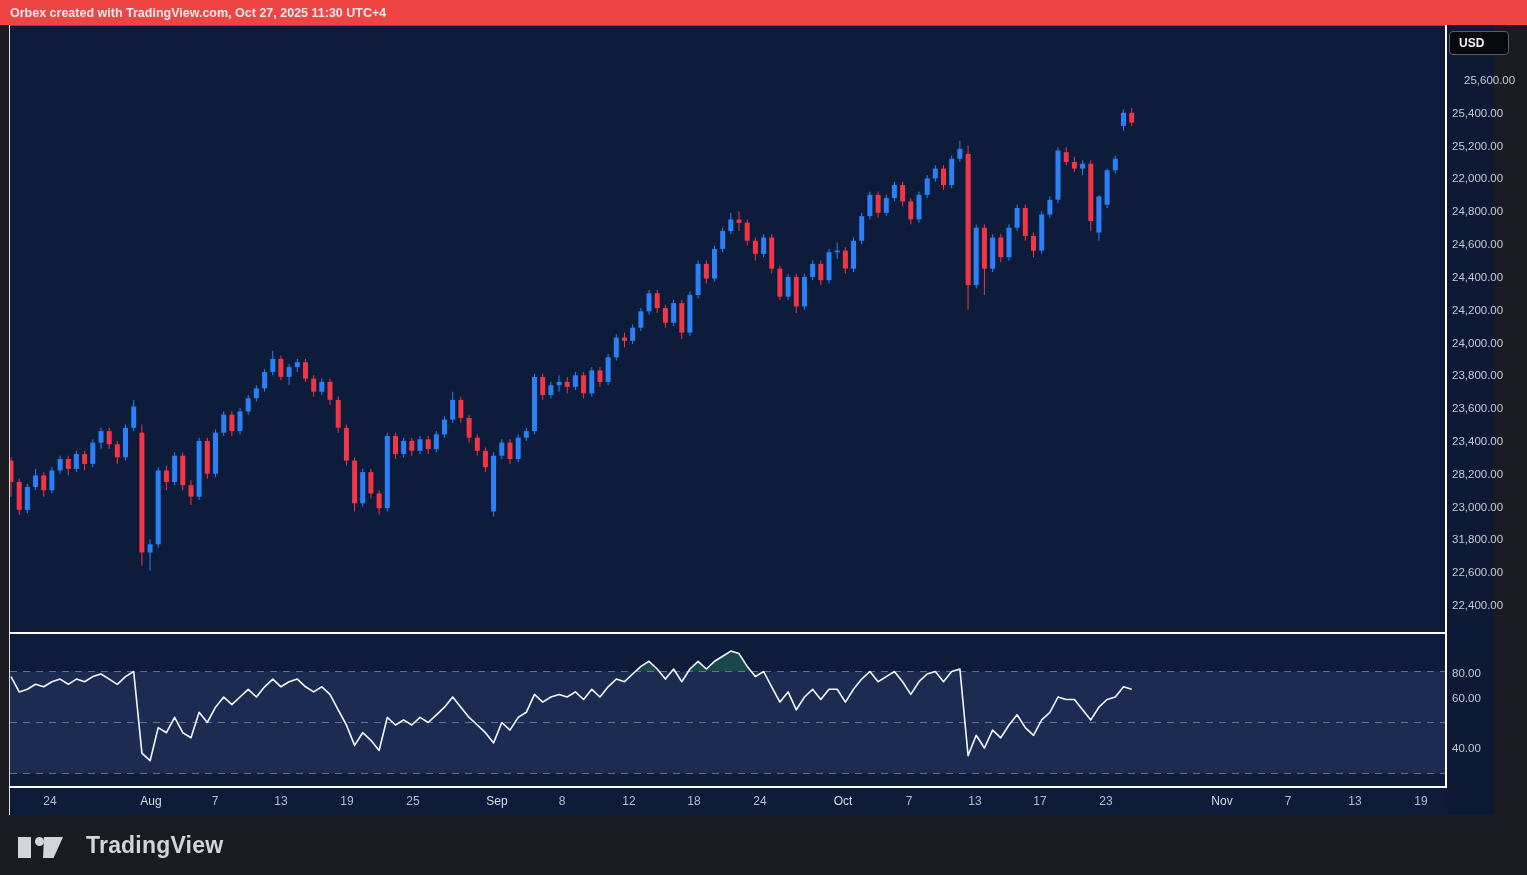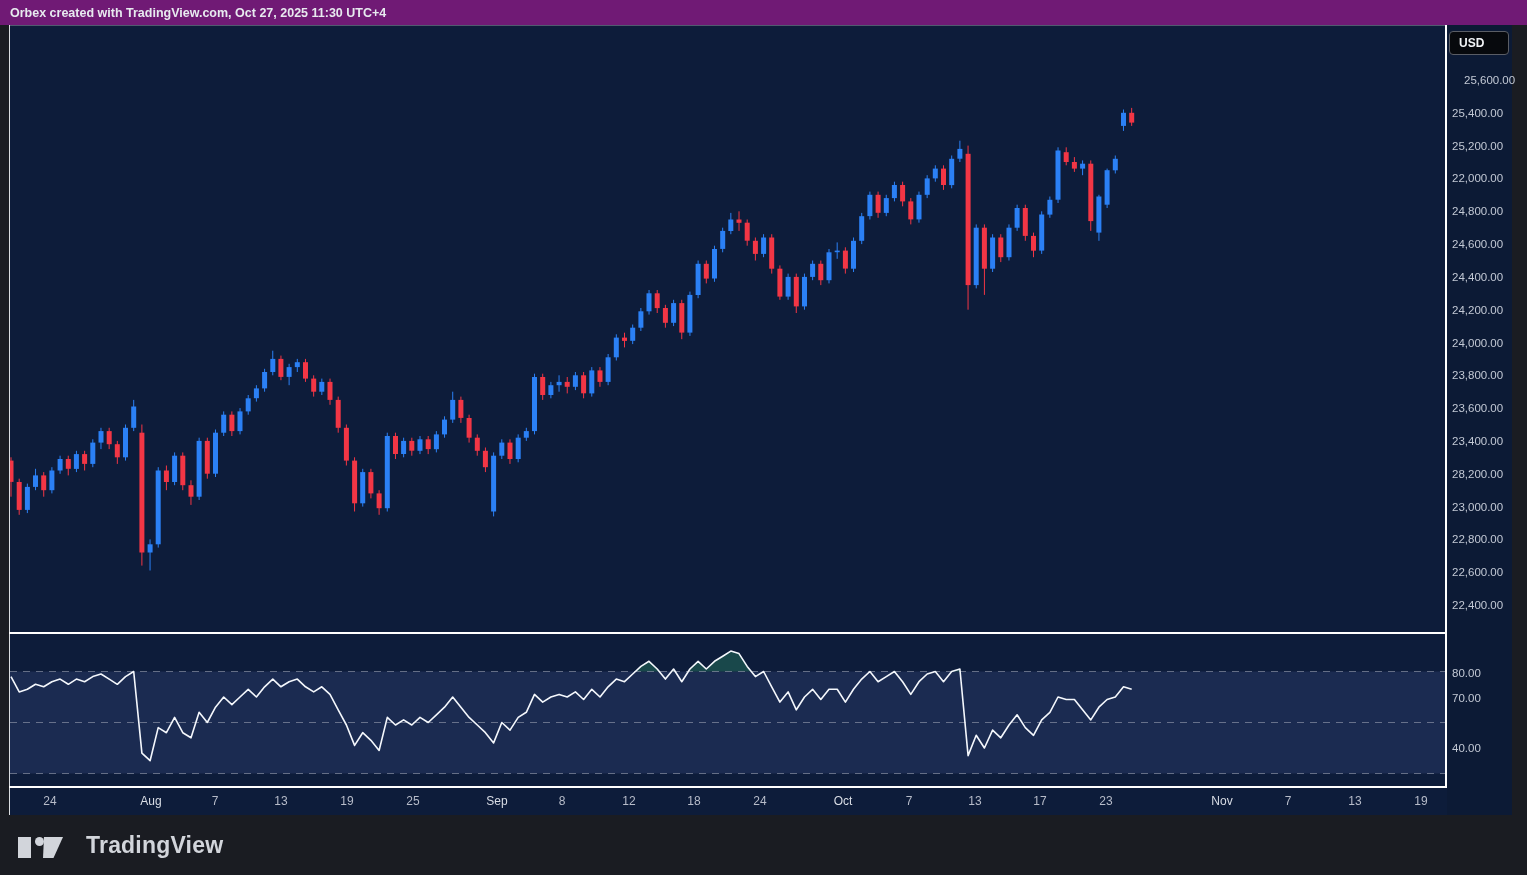--- a/index.html
+++ b/index.html
@@ -3,39 +3,39 @@
 <meta charset="utf-8">
 <style>
   html,body{margin:0;padding:0;}
   body{
     width:1527px;height:875px;position:relative;overflow:hidden;
     background:#1a1c22;
     font-family:"Liberation Sans", sans-serif;
   }
   .topbar{
     position:absolute;left:0;top:0;width:1527px;height:25px;
-    background:#701a75;color:#e7eaef;font-size:12.5px;font-weight:bold;
+    background:#ef4444;color:#e7eaef;font-size:12.5px;font-weight:bold;
     line-height:26px;padding-left:10px;box-sizing:border-box;white-space:nowrap;
   }
   .chart-bg{position:absolute;left:9px;top:25px;width:1437px;height:790px;background:#0d1c3a;}
   .vline-left{position:absolute;left:9px;top:25px;width:1px;height:790px;background:rgba(255,255,255,.85);}
   .vline-right{position:absolute;left:1445px;top:25px;width:2px;height:790px;background:#ffffff;}
   .hline-top{position:absolute;left:9px;top:25px;width:1437px;height:1px;background:rgba(255,255,255,.28);}
   .pane-sep1{position:absolute;left:9px;top:632px;width:1437px;height:2px;background:#ffffff;cursor:row-resize;}
   .pane-sep2{position:absolute;left:9px;top:786px;width:1437px;height:2px;background:#ffffff;}
   svg.pane{position:absolute;display:block;}
   #price-pane{left:10px;top:25px;}
   #rsi-pane{left:10px;top:635px;}
   .time-axis{position:absolute;left:10px;top:788px;width:1435px;height:27px;background:#0d1c3a;padding-left:45px;}
   .time-axis .tick{
     position:absolute;top:6px;transform:translateX(-50%);
     color:#b7bcc9;font-size:12px;white-space:nowrap;
   }
   .time-axis .tick.bold{color:#d9dde5;font-weight:normal;}
-  .price-axis{position:absolute;left:1447px;top:25px;width:65px;height:790px;background:#0c1a35;}
+  .price-axis{position:absolute;left:1447px;top:25px;width:47px;height:790px;background:#0c1a35;}
   .axlabel{position:absolute;left:5px;color:#c3c9d5;font-size:11.5px;line-height:16px;white-space:nowrap;}
   .usd-chip{
     position:absolute;left:2px;top:6px;width:60px;height:24px;box-sizing:border-box;
     background:#07090d;border:1px solid #5a5d65;border-radius:4px;
     color:#f2f4f7;font-size:12px;font-weight:bold;line-height:22px;padding-left:9px;cursor:pointer;
   }
   .brand{position:absolute;left:18px;top:830px;display:flex;align-items:center;gap:22px;color:#d2d5db;}
   .brand .word{font-size:23px;font-weight:bold;letter-spacing:.2px;}
 </style>
 </head>
@@ -378,25 +378,25 @@
     <span class="axlabel" style="top: 178.25px;">24,800.00</span>
     <span class="axlabel" style="top: 211.062px;">24,600.00</span>
     <span class="axlabel" style="top: 243.875px;">24,400.00</span>
     <span class="axlabel" style="top: 276.688px;">24,200.00</span>
     <span class="axlabel" style="top: 309.5px;">24,000.00</span>
     <span class="axlabel" style="top: 342.312px;">23,800.00</span>
     <span class="axlabel" style="top: 375.125px;">23,600.00</span>
     <span class="axlabel" style="top: 407.938px;">23,400.00</span>
     <span class="axlabel" style="top: 440.75px;">28,200.00</span>
     <span class="axlabel" style="top: 473.562px;">23,000.00</span>
-    <span class="axlabel" style="top: 506.375px;">22,800.00</span>
+    <span class="axlabel" style="top: 506.375px;">31,800.00</span>
     <span class="axlabel" style="top: 539.188px;">22,600.00</span>
     <span class="axlabel" style="top: 572px;">22,400.00</span>
     <span class="axlabel" style="top: 640px;">80.00</span>
-    <span class="axlabel" style="top: 665px;">70.00</span>
+    <span class="axlabel" style="top: 665px;">60.00</span>
     <span class="axlabel" style="top: 715px;">40.00</span>
   </div>
 
 <div class="brand">
   <svg width="46" height="30" viewBox="0 0 46 30">
     <rect x="0" y="7" width="13" height="21" fill="#d2d5db"></rect>
     <circle cx="21.5" cy="11.5" r="4.5" fill="#d2d5db"></circle>
     <polygon points="26,7 45,7 35.5,28 25,28" fill="#d2d5db"></polygon>
   </svg>
   <span class="word">TradingView</span>

